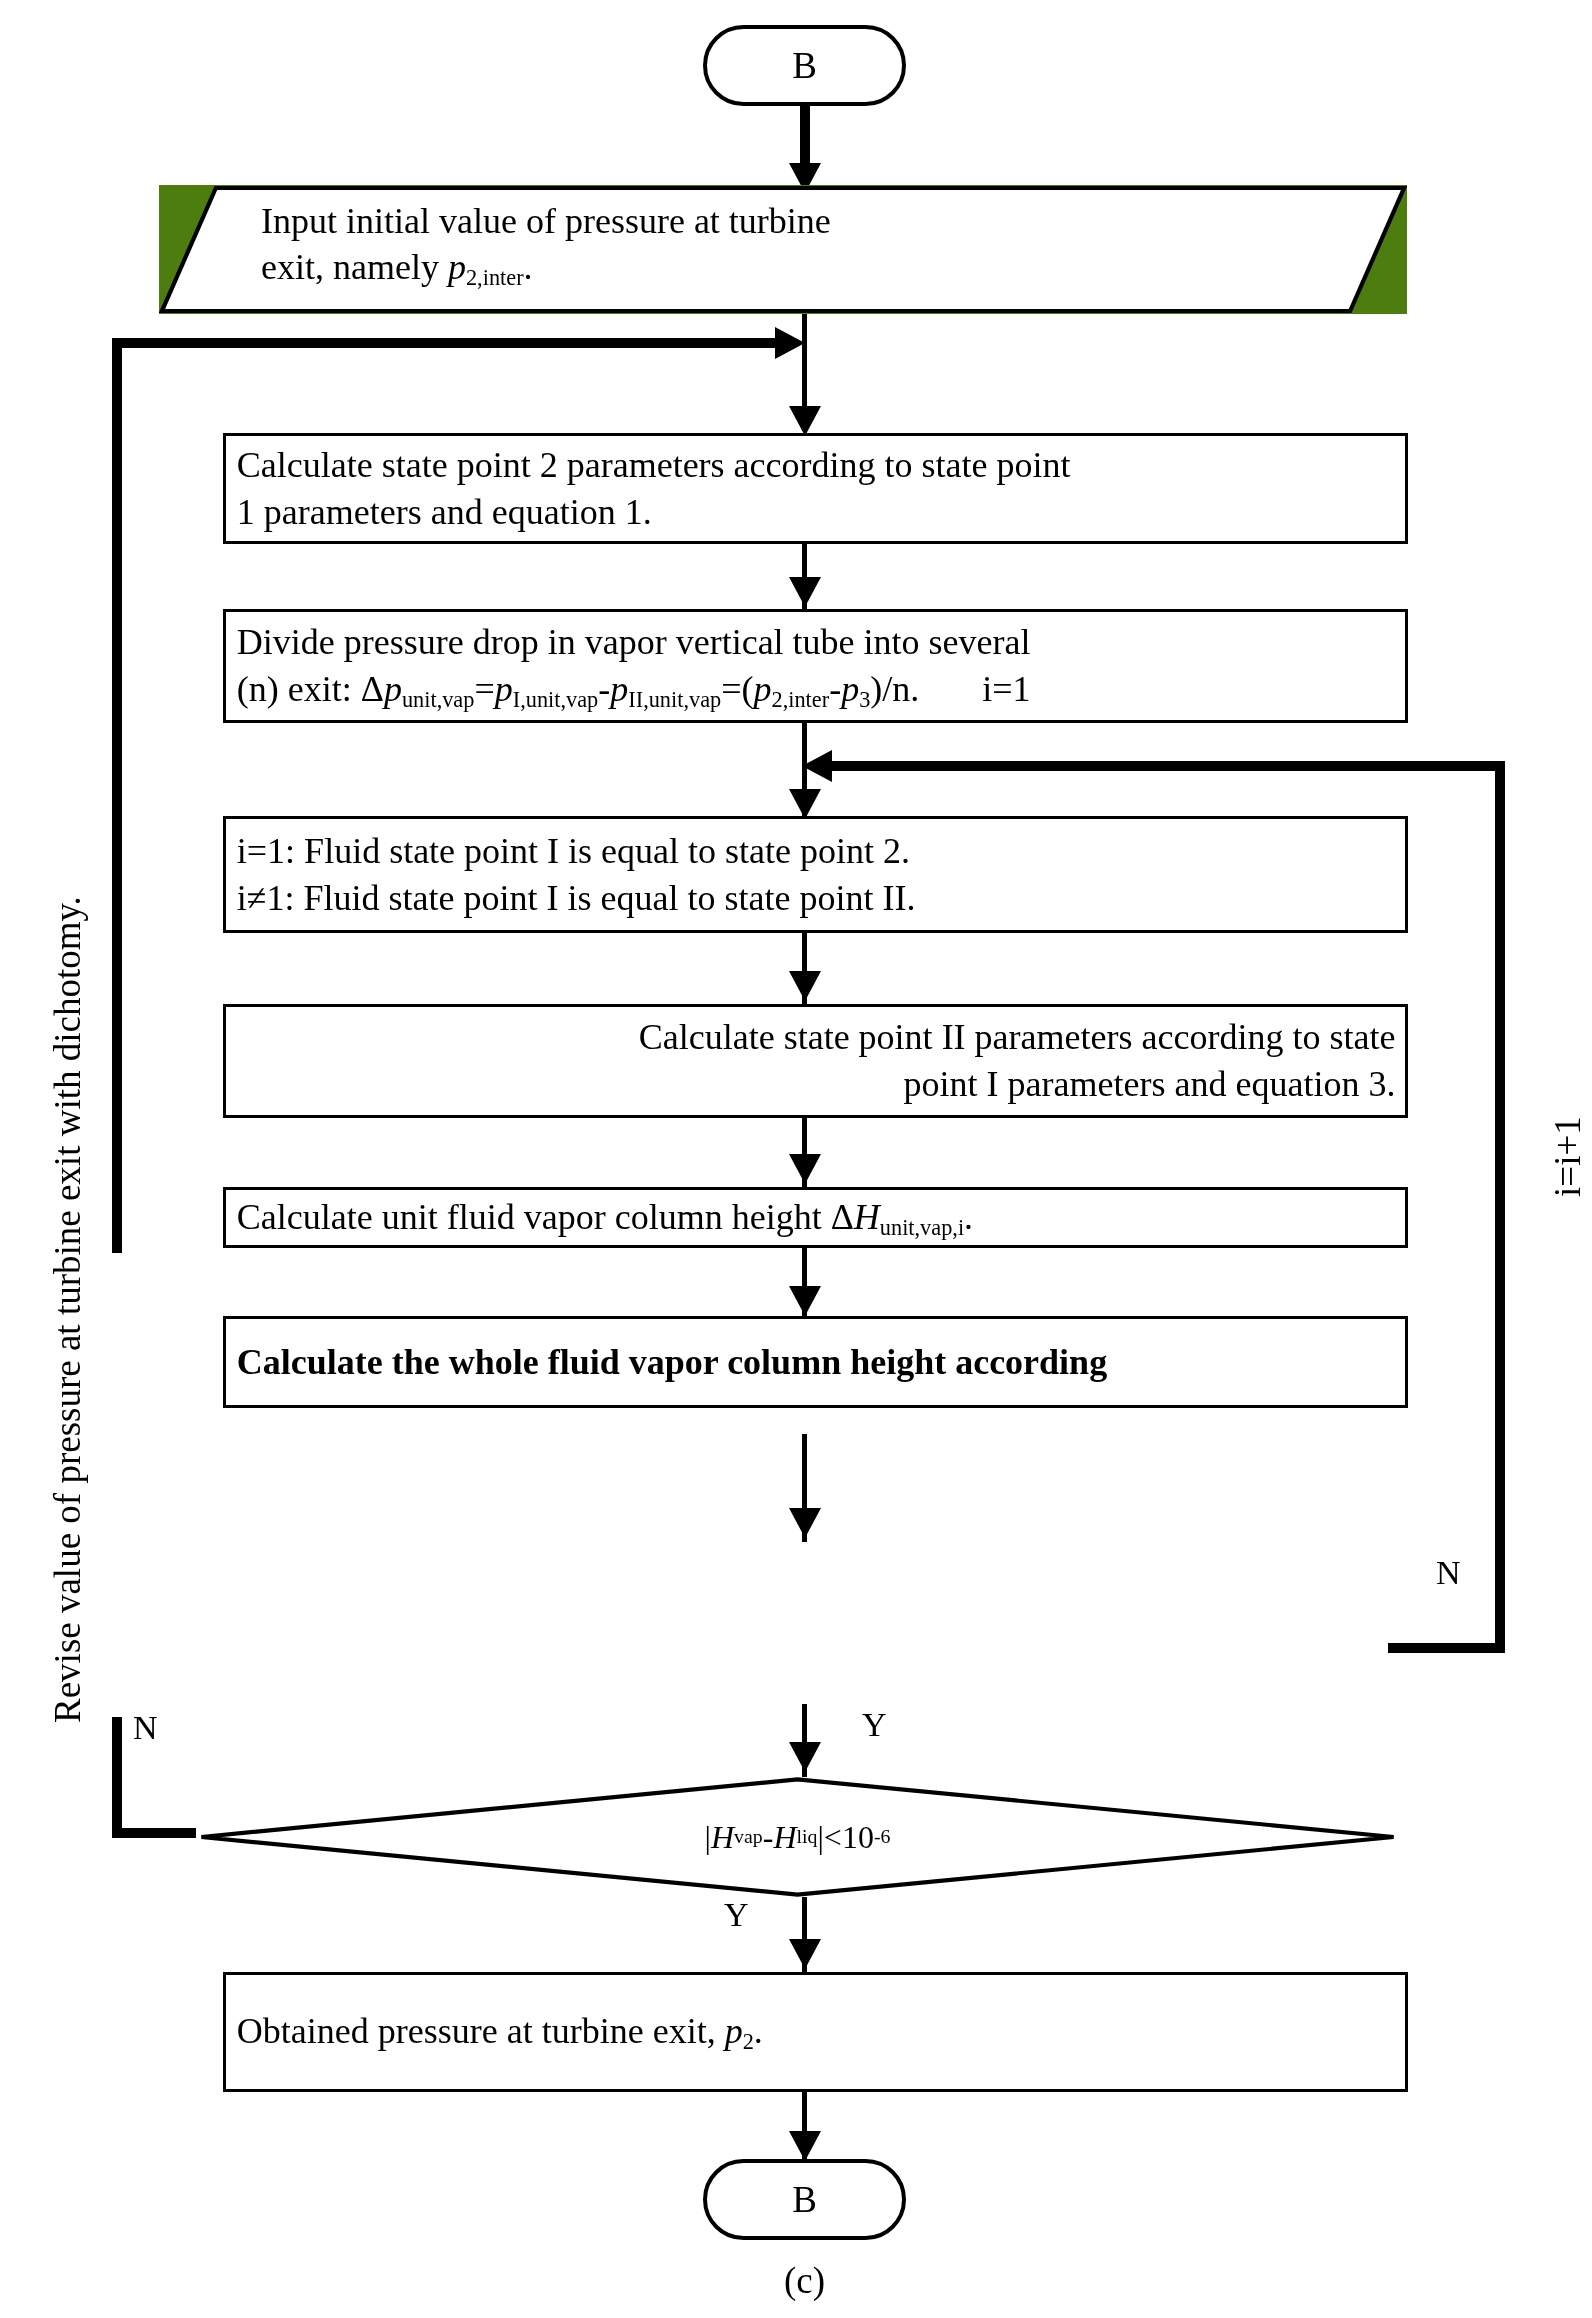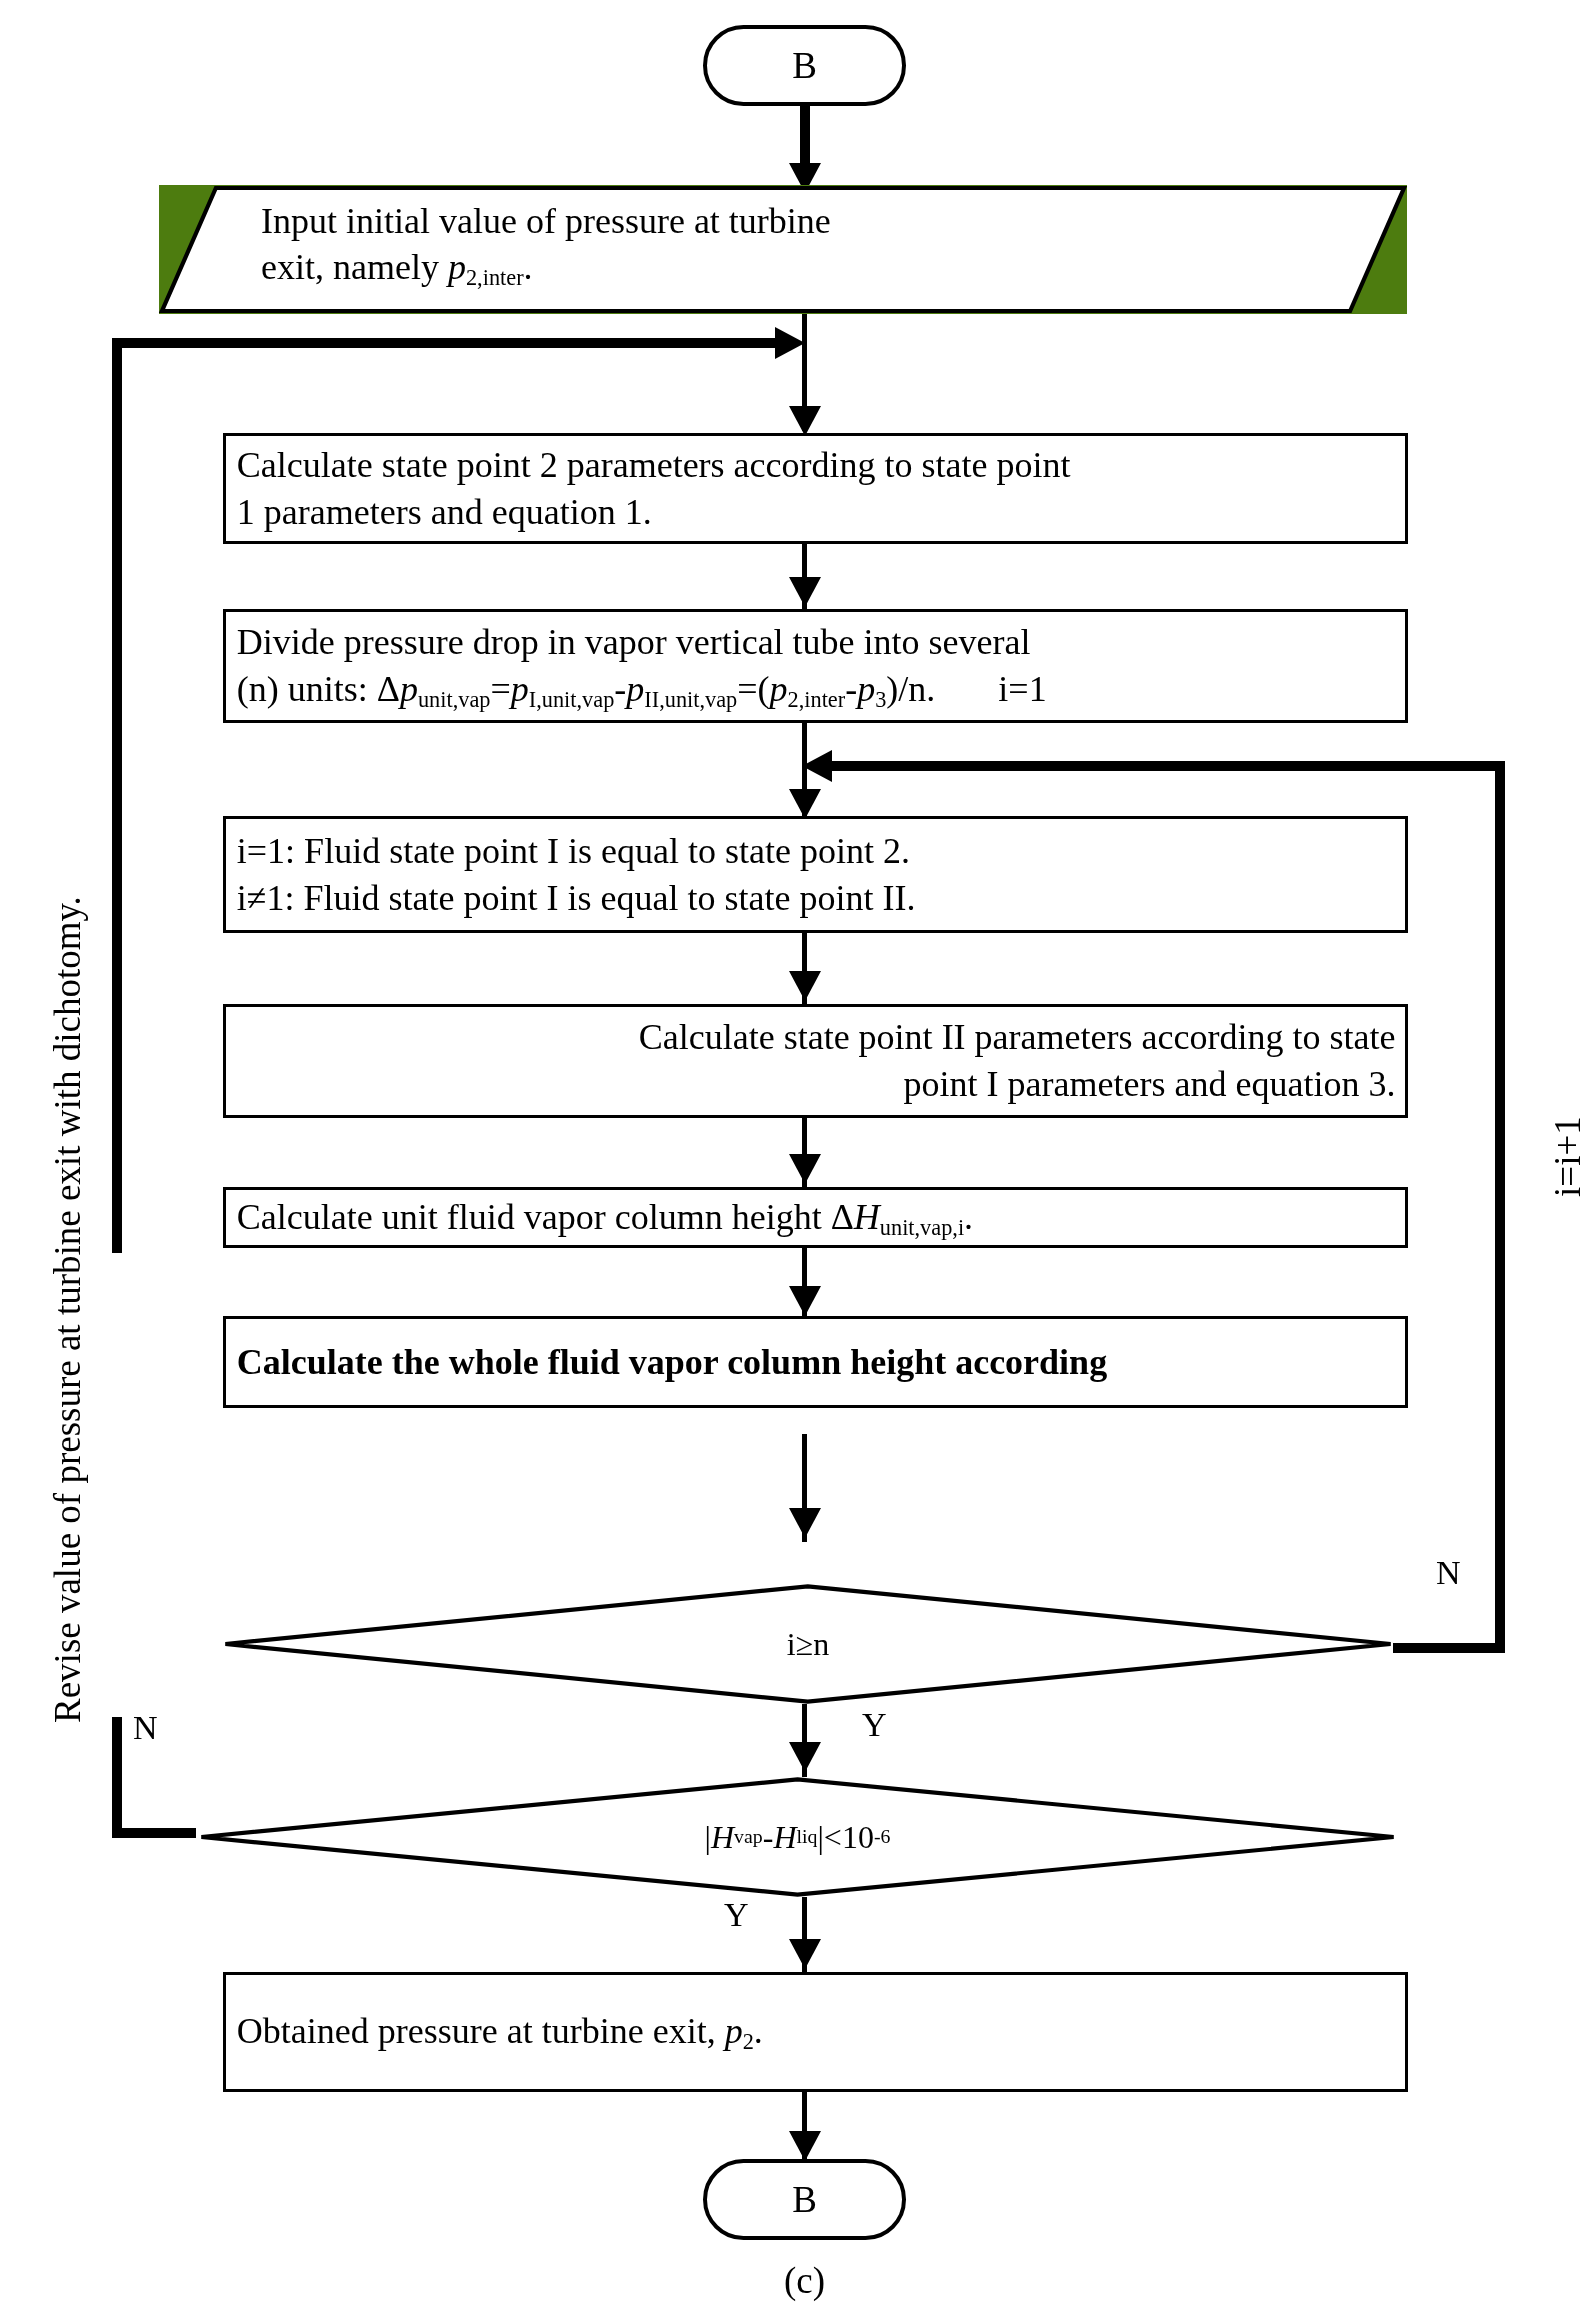--- a/index.html
+++ b/index.html
@@ -108,21 +108,21 @@
   <div class="shape box" style="left:223px; top:433px; width:1185px; height:111px;">
     <div class="ln">Calculate state point 2 parameters according to state point</div>
     <div class="ln">1 parameters and equation 1.</div>
   </div>
 
   <div class="vline" style="left:802px; top:543px; width:4.8px; height:66px;"></div>
   <div class="arw-down" style="left:789px; top:577px;"></div>
 
   <div class="shape box" style="left:223px; top:609px; width:1185px; height:114px;">
     <div class="ln">Divide pressure drop in vapor vertical tube into several</div>
-    <div class="ln"><span>(n) units: Δ</span><i>p</i><sub>unit,vap</sub><span>=</span><i>p</i><sub>I,unit,vap</sub><span>-</span><i>p</i><sub>II,unit,vap</sub><span>=(</span><i>p</i><sub>2,inter</sub><span>-</span><i>p</i><sub>3</sub><span>)/n.</span><span style="display:inline-block;width:63px;"></span><span>i=1</span></div>
+    <div class="ln"><span>(n) exit: Δ</span><i>p</i><sub>unit,vap</sub><span>=</span><i>p</i><sub>I,unit,vap</sub><span>-</span><i>p</i><sub>II,unit,vap</sub><span>=(</span><i>p</i><sub>2,inter</sub><span>-</span><i>p</i><sub>3</sub><span>)/n.</span><span style="display:inline-block;width:63px;"></span><span>i=1</span></div>
   </div>
 
   <div class="vline" style="left:802px; top:723px; width:4.8px; height:93px;"></div>
   <div class="arw-down" style="left:789px; top:789px;"></div>
 
   <div class="hline" style="left:832px; top:761px; width:673px; height:9.6px;"></div>
   <div class="arw-left" style="left:802px; top:750px;"></div>
   <div class="vline" style="left:1495px; top:761px; width:9.6px; height:892px;"></div>
   <div class="hline" style="left:1388px; top:1643px; width:117px; height:9.6px;"></div>
 
@@ -149,26 +149,20 @@
   <div class="vline" style="left:802px; top:1248px; width:4.8px; height:69px;"></div>
   <div class="arw-down" style="left:789px; top:1286px;"></div>
 
   <div class="shape box" style="left:223px; top:1316px; width:1185px; height:92px;font-weight:bold;">
     <div class="ln">Calculate the whole fluid vapor column height according</div>
   </div>
 
   <div class="vline" style="left:802px; top:1434px; width:4.8px; height:108px;"></div>
   <div class="arw-down" style="left:789px; top:1508px;"></div>
 
-  <div class="shape diamond" style="left:223px; top:1584px; width:1170px; height:120px;">
-    <svg viewBox="0 0 1955 200" preserveAspectRatio="none">
-      <polygon points="977,4 1951,100 977,196 4,100" fill="#ffffff" stroke="#000000" stroke-width="7"></polygon>
-    </svg>
-    <div class="dm-text">i≥n</div>
-  </div>
   <div class="blabel" style="left:1436px; top:1556px;">N</div>
 
   <div class="vline" style="left:802px; top:1704px; width:4.8px; height:75px;"></div>
   <div class="arw-down" style="left:789px; top:1742px;"></div>
   <div class="blabel" style="left:862px; top:1708px;">Y</div>
 
   <div class="shape diamond" style="left:199px; top:1777px; width:1197px; height:120px;">
     <svg viewBox="0 0 2000 200" preserveAspectRatio="none">
       <polygon points="1000,4 1996,100 1000,196 4,100" fill="#ffffff" stroke="#000000" stroke-width="7"></polygon>
     </svg>

